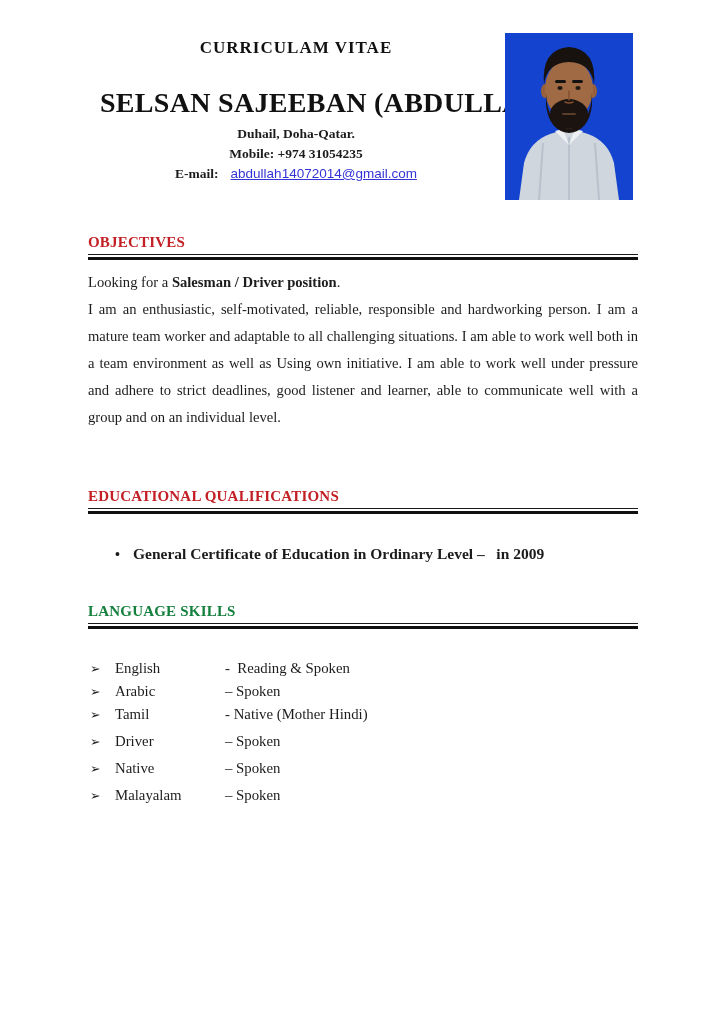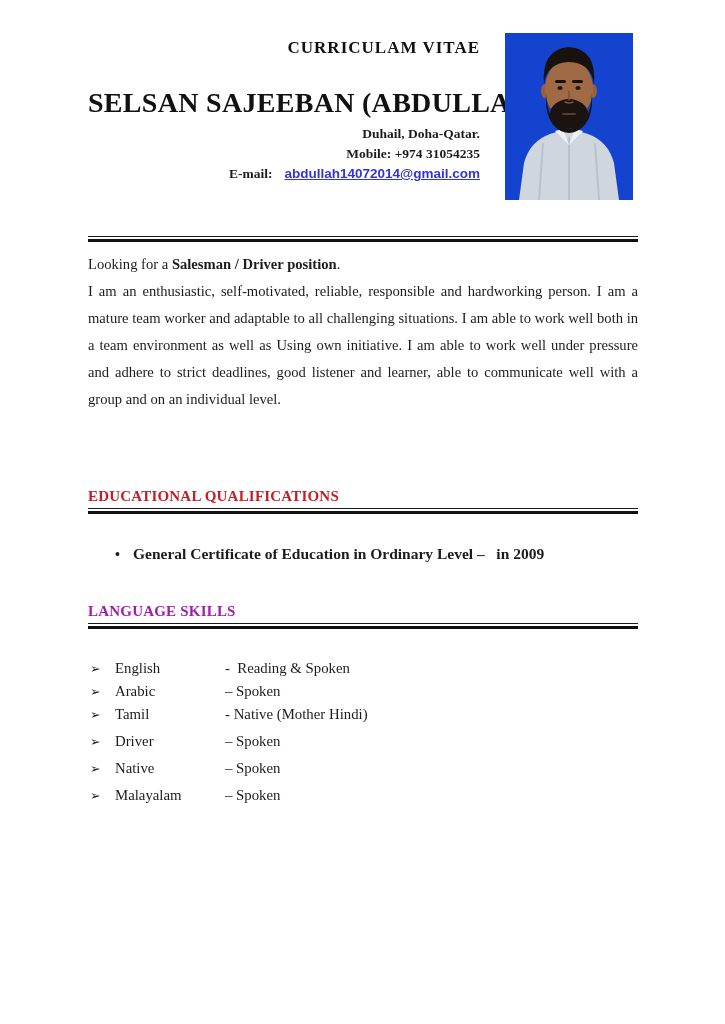--- a/index.html
+++ b/index.html
@@ -11,24 +11,24 @@
     background: #ffffff;
     font-family: "Liberation Serif", serif;
     color: #1c1c1c;
     overflow: hidden;
     margin: 0 auto;
   }
 
   
   .header {
     position: absolute;
-    left: 88px;
+    left: 100px;
     top: 38px;
     width: 392px;
-    text-align: right;
+    text-align: center;
   }
   .cv-title {
     font-size: 17px;
     font-weight: bold;
     letter-spacing: 1px;
     color: #111;
   }
   .name {
     margin-top: 29px;
     font-size: 28px;
@@ -143,21 +143,21 @@
 <body>
 
 <div class="page">
 
   <div class="header">
     <div class="cv-title">CURRICULAM VITAE</div>
     <div class="name">SELSAN SAJEEBAN (ABDULLAH)</div>
     <div class="address">Duhail, Doha-Qatar.</div>
     <div class="mobile">Mobile: +974 31054235</div>
     <div class="email-row">
-      <span class="email-label">E-mail:</span><a class="email-link" style="color: rgb(52, 52, 214); font-weight: bold;">abdullah14072014@gmail.com</a>
+      <span class="email-label">E-mail:</span><a class="email-link" style="color: rgb(52, 52, 214);">abdullah14072014@gmail.com</a>
     </div>
   </div>
 
   <div class="photo">
     <svg width="128" height="167" viewBox="0 0 128 167" xmlns="http://www.w3.org/2000/svg">
       <rect x="0" y="0" width="128" height="167" fill="#1343cf"></rect>
 
       <rect x="54" y="74" width="20" height="26" rx="5" fill="#8a5a38"></rect>
 
       <path d="M14,167 L19,130 Q25,108 45,101 L64,95 L83,101 Q103,108 109,130 L114,167 Z" fill="#cfd6de"></path>
@@ -183,20 +183,21 @@
       <rect x="67" y="47" width="11" height="3" rx="1.5" fill="#141210"></rect>
 
       <ellipse cx="55" cy="55" rx="2.6" ry="2" fill="#201a14"></ellipse>
       <ellipse cx="73" cy="55" rx="2.6" ry="2" fill="#201a14"></ellipse>
 
       <path d="M64,58 L64,67 M60,69 Q64,71 68,69" stroke="#84512f" stroke-width="1.5" fill="none" stroke-linecap="round"></path>
     </svg>
   </div>
 
   <div class="section" id="sec-objectives">
+    <div class="section-heading" style="color: rgb(195, 32, 38);">OBJECTIVES</div>
     <div class="rule">
         <div class="thin"></div>
         <div class="thick"></div>
       </div>
     <div class="obj-intro"><span>Looking for a </span><b>Salesman / Driver position</b><span>.</span></div>
     <p class="obj-body">I am an enthusiastic, self-motivated, reliable, responsible and hardworking person. I am a mature team worker and adaptable to all challenging situations. I am able to work well both in a team environment as well as Using own initiative. I am able to work well under pressure and adhere to strict deadlines, good listener and learner, able to communicate well with a group and on an individual level.</p>
   </div>
 
   <div class="section" id="sec-education">
     <div class="section-heading" style="color: rgb(195, 32, 38);">EDUCATIONAL QUALIFICATIONS</div>
@@ -204,21 +205,21 @@
         <div class="thin"></div>
         <div class="thick"></div>
       </div>
     <div class="edu-item">
       <span class="edu-bullet">•</span>
       <span class="edu-text">General Certificate of Education in Ordinary Level –   in 2009</span>
     </div>
   </div>
 
   <div class="section" id="sec-languages">
-    <div class="section-heading" style="color: #a21caf;">LANGUAGE SKILLS</div>
+    <div class="section-heading" style="color: #15803d;">LANGUAGE SKILLS</div>
     <div class="rule">
         <div class="thin"></div>
         <div class="thick"></div>
       </div>
     <div class="lang-list">
       <div class="lang-row tight">
         <span class="lang-arrow">➢</span>
         <span class="lang-name">English</span>
         <span class="lang-level">-  Reading &amp; Spoken</span>
       </div>

